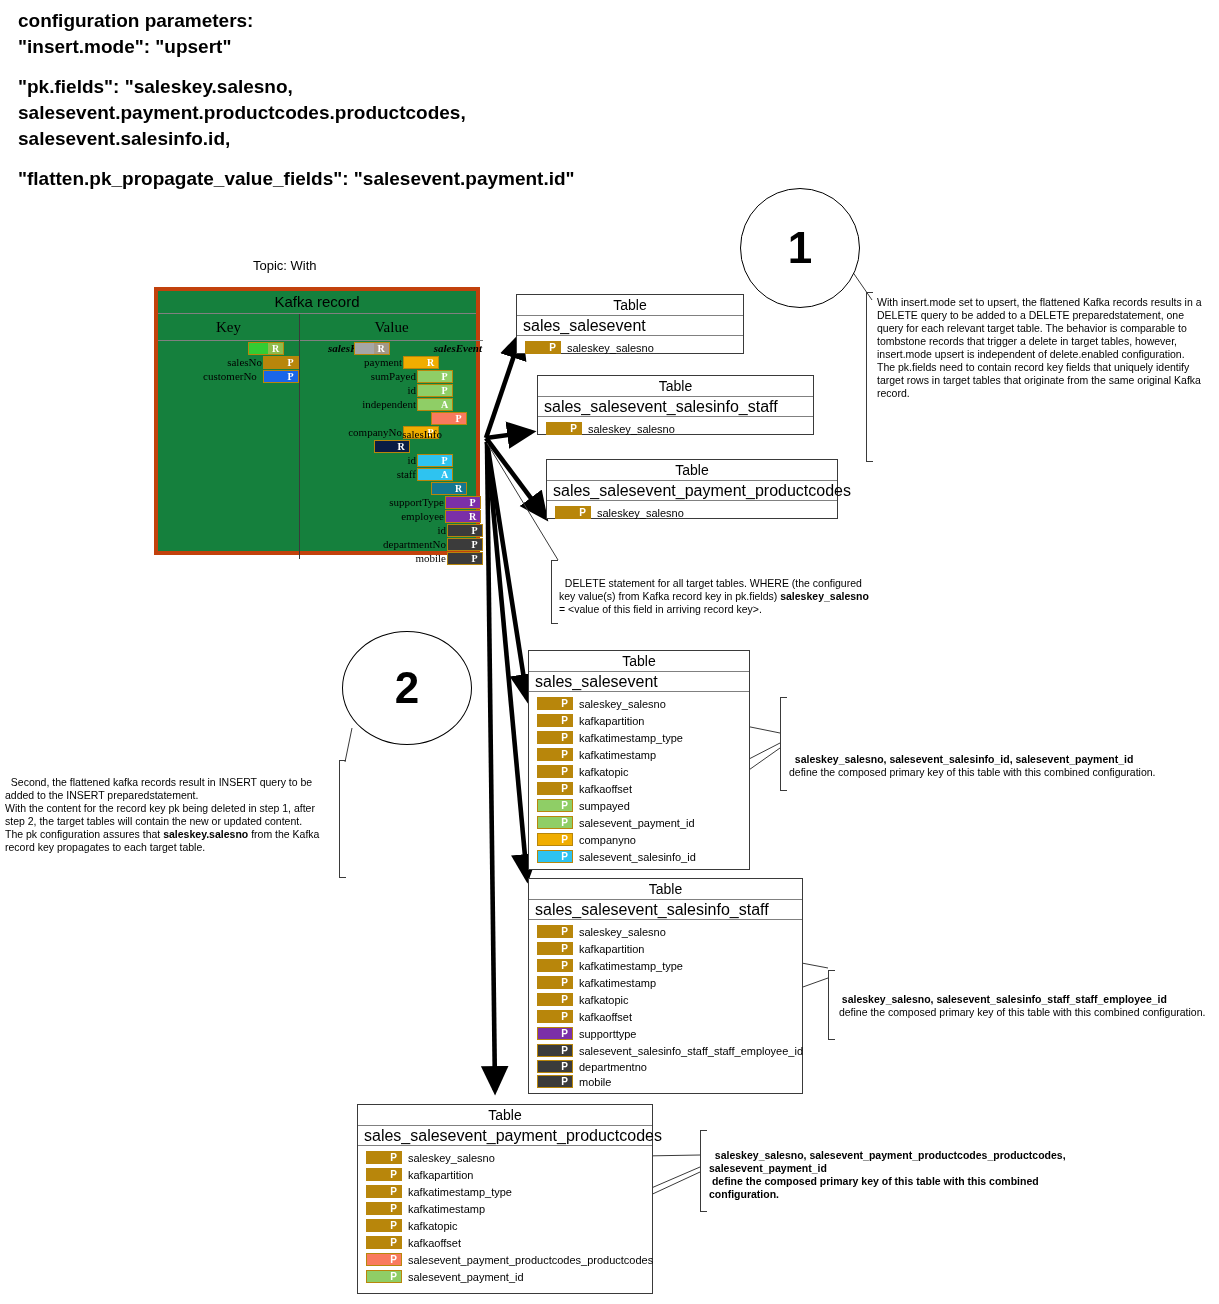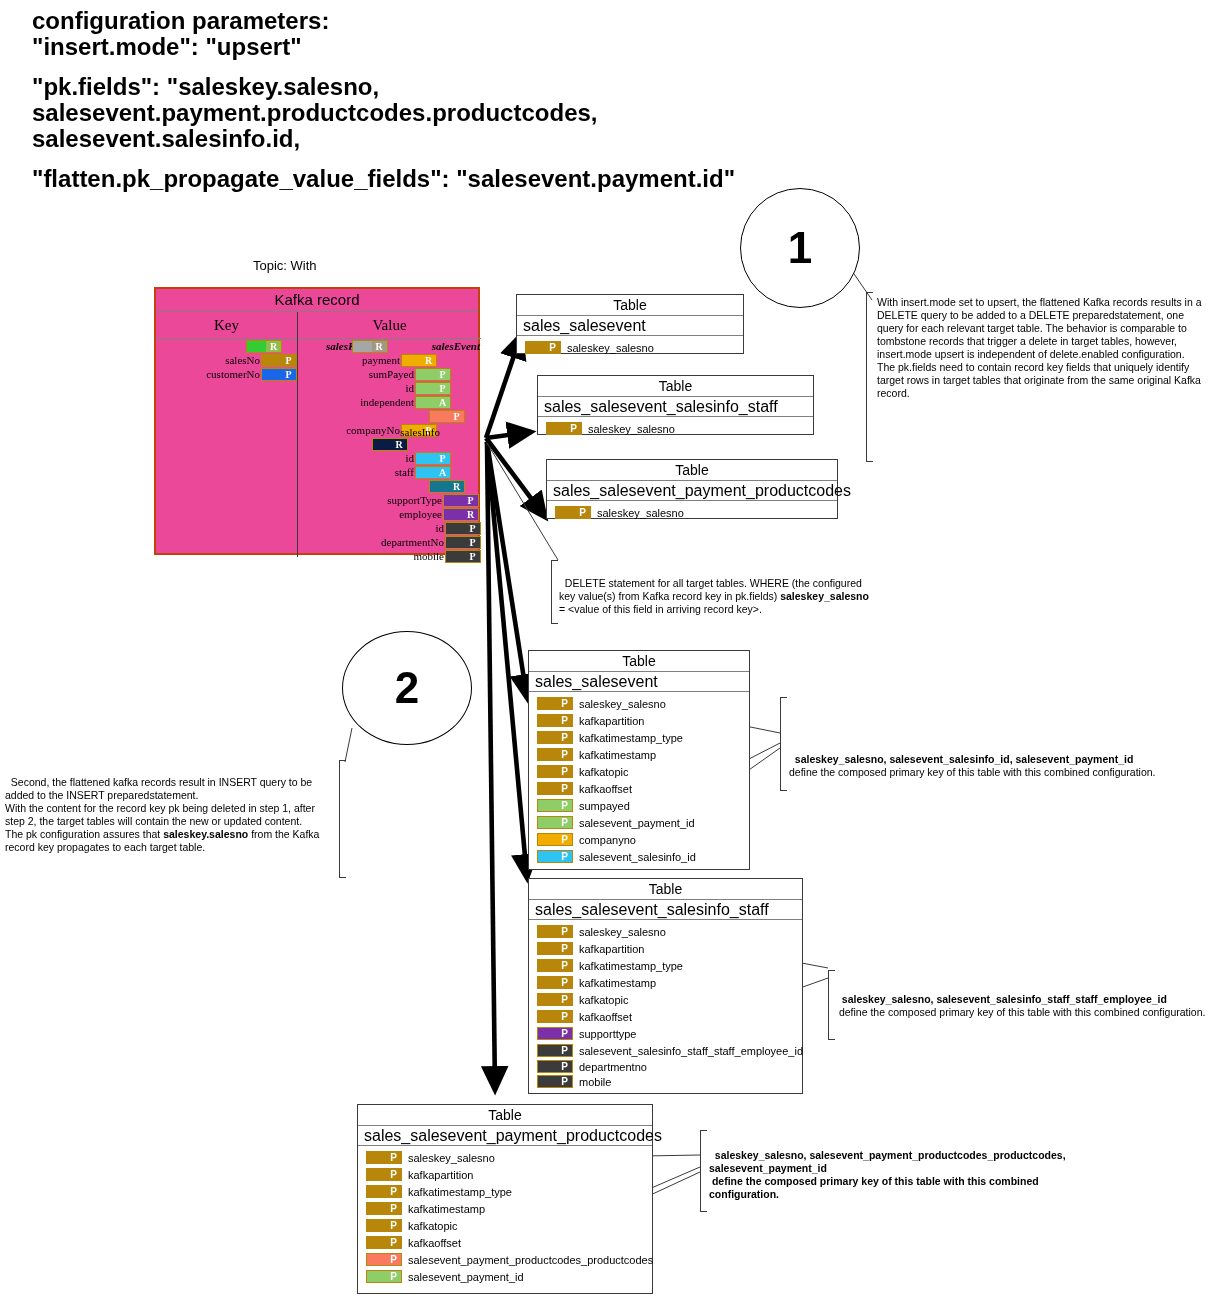--- a/index.html
+++ b/index.html
@@ -1,26 +1,26 @@
 <!DOCTYPE html>
 <html><head>
 <meta charset="utf-8">
 <style>
   html,body{margin:0;padding:0;background:#ffffff;}
   body{width:1219px;height:1304px;position:relative;
        font-family:"Liberation Sans", sans-serif;color:#000;}
   .abs{position:absolute;}
   
-  #config{left:18px;top:8px;width:700px;font-weight:bold;font-size:24px;line-height:26px;margin-left:14px;}
+  #config{left:18px;top:8px;width:700px;font-weight:bold;font-size:19px;line-height:26px;}
   #config div{white-space:pre;}
   .gap{height:14px;}
   
   #topic{left:253px;top:258px;font-size:13px;}
   
-  #kafka{left:154px;top:287px;width:326px;height:268px;border:2px solid #c2410c;background:#ec4899;box-sizing:border-box;}
+  #kafka{left:154px;top:287px;width:326px;height:268px;border:4px solid #c2410c;background:#15803d;box-sizing:border-box;}
   #kafka .hdr{height:22px;line-height:22px;text-align:center;font-size:15px;border-bottom:1px solid #808080;}
   #kafka .cols{display:flex;height:245px;}
   #kafka .col{flex:0 0 auto;box-sizing:border-box;font-family:Liberation Serif, serif;}
   #kafka .colkey{width:142px;border-right:1px solid #3a3a3a;}
   #kafka .colval{width:183px;}
   #kafka .colhdr{height:26px;line-height:26px;text-align:center;font-size:15px;border-bottom:1px solid #808080;}
   .rowlist{position:relative;font-size:11px;}
   .krow{display:flex;align-items:center;height:14px;white-space:nowrap;}
   .klabel{text-align:right;font-size:11px;padding-right:1px;margin-left:40px;}
   .klabel.ital{font-style:italic;font-weight:bold;font-size:11px;padding-left:4px;text-align:left;}
@@ -79,21 +79,21 @@
             <span class="klabel ital">salesKey</span>
           </div>
           <div class="krow" style="padding-left: 0px;">
             <span class="klabel" style="width: 70px;">salesNo</span>
             <span class="chip">
               <span class="c1" style="background: rgb(184, 134, 11);"></span>
               <span class="c2" style="background: rgb(184, 134, 11);">P</span>
             </span>
           </div>
           <div class="krow" style="padding-left: 0px;">
-            <span class="klabel" style="width: 70px;">customerNo</span>
+            <span class="klabel" style="width: 70px; text-align: center;">customerNo</span>
             <span class="chip">
               <span class="c1" style="background: rgb(26, 102, 232);"></span>
               <span class="c2" style="background: rgb(26, 102, 232);">P</span>
             </span>
           </div>
         </div>
     </div>
     <div class="col colval">
       <div class="colhdr">Value</div>
       <div class="rowlist" id="val-rows">

